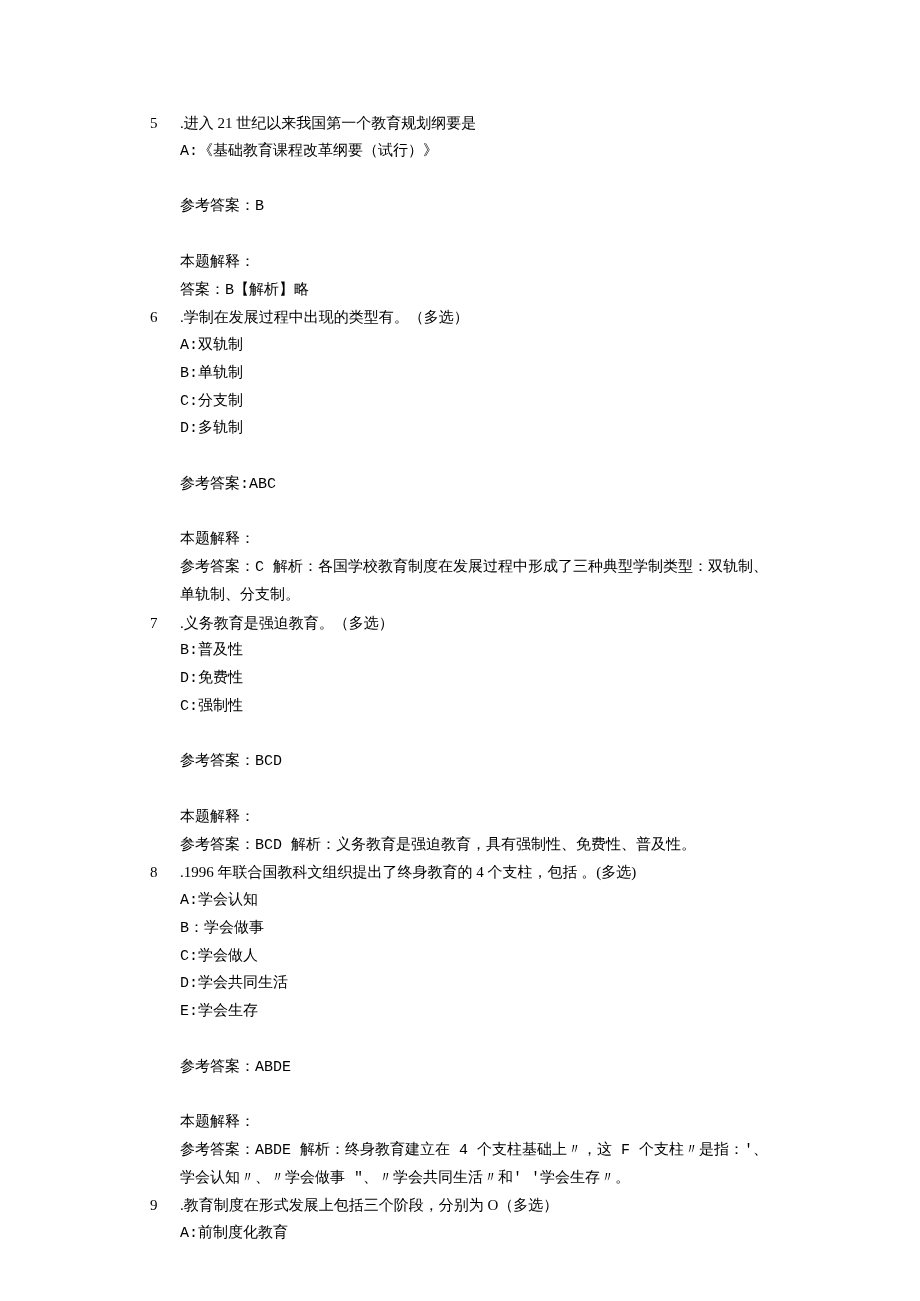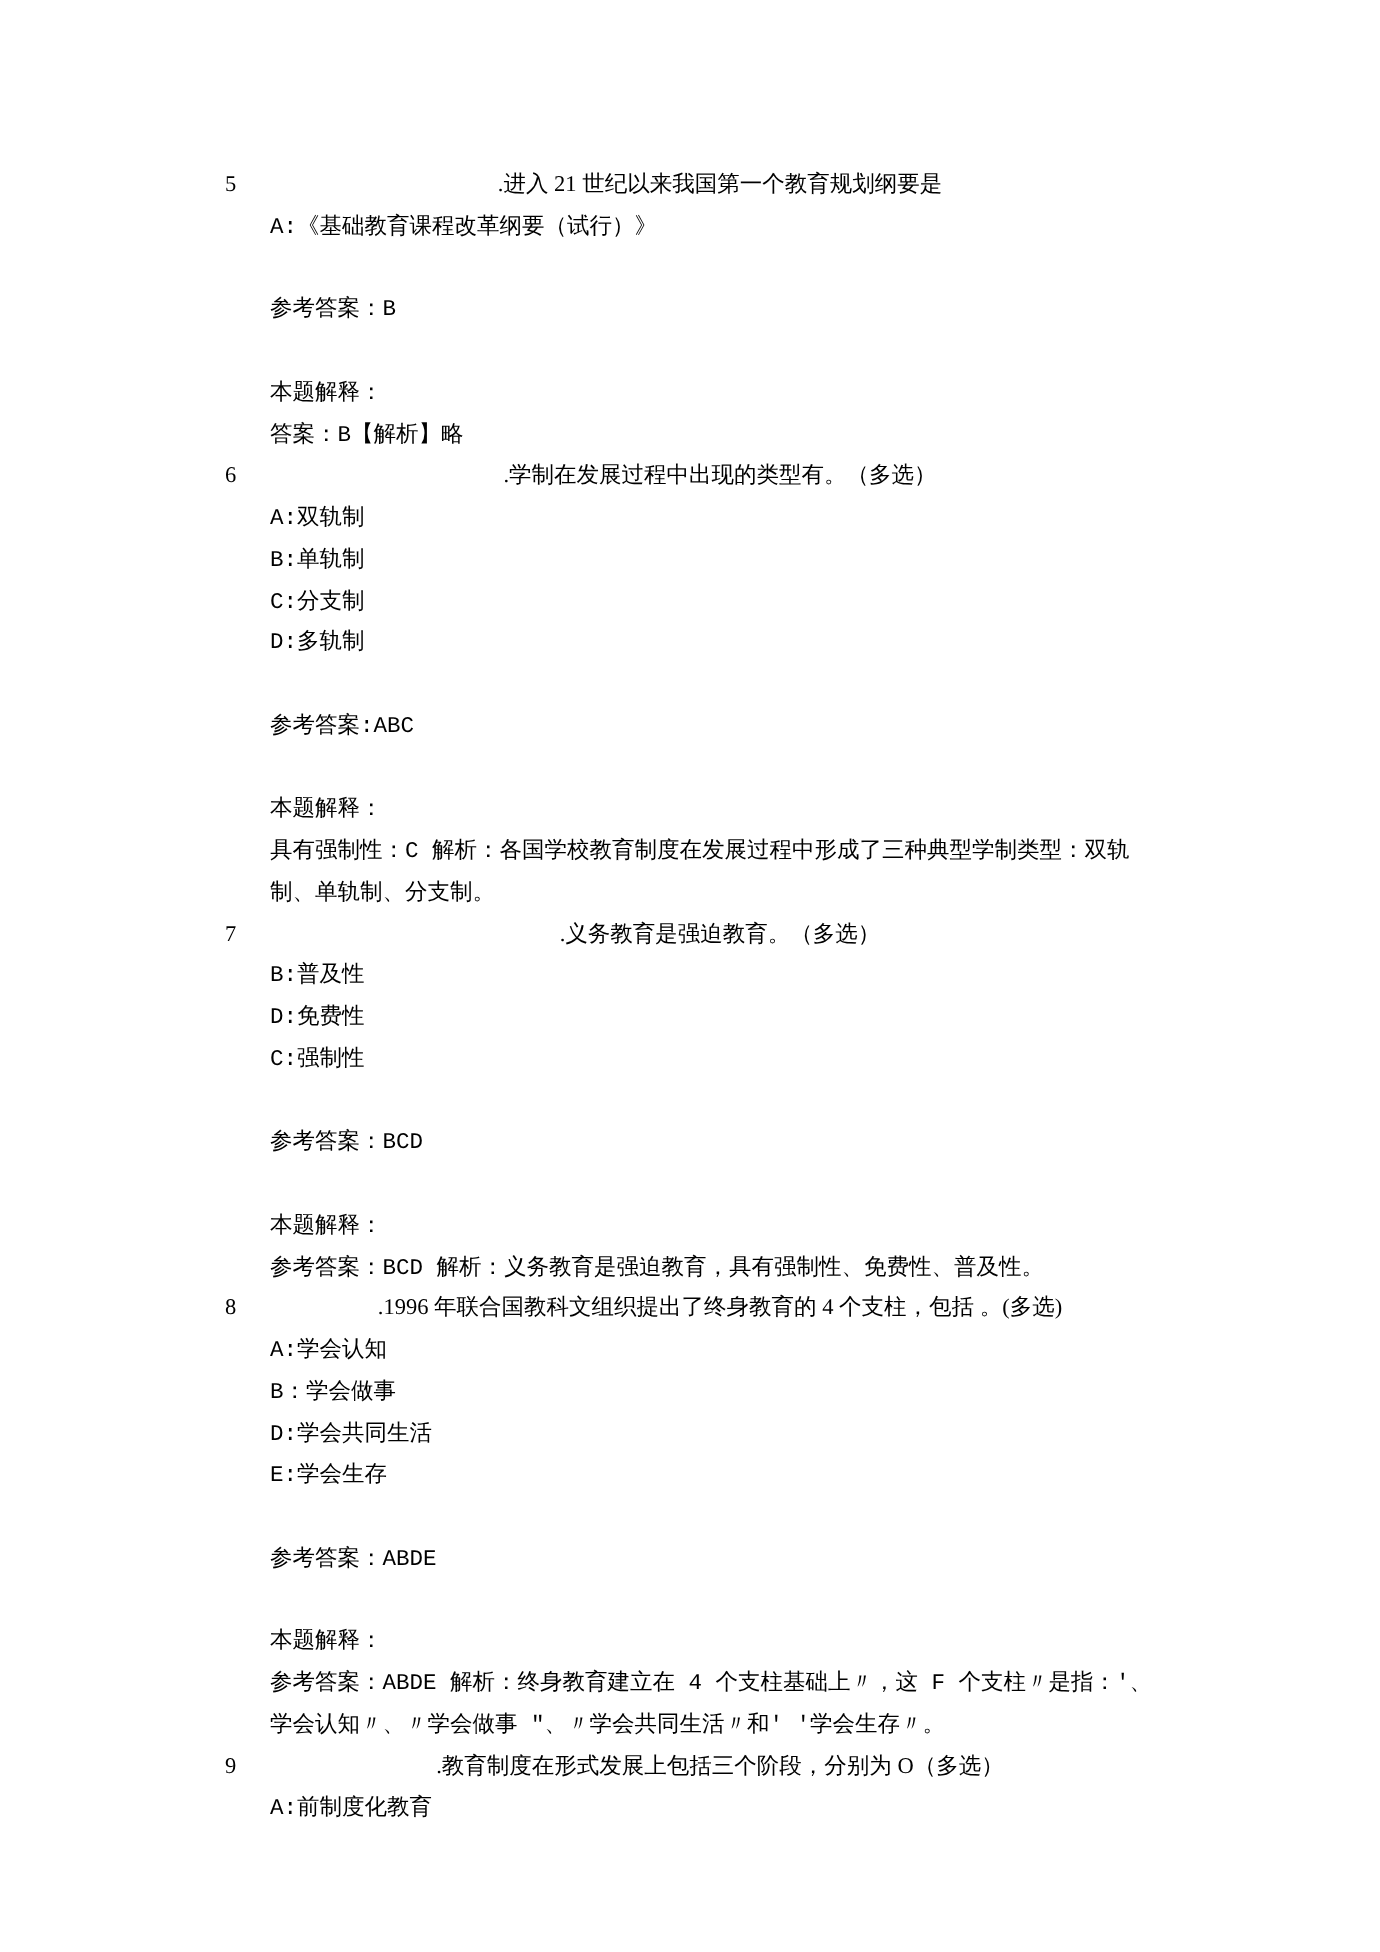--- a/index.html
+++ b/index.html
@@ -19,21 +19,20 @@
   }
   .q-row {
     display: flex;
   }
   .q-num {
     flex: 0 0 30px;
     text-align: left;
   }
   .q-stem {
     flex: 1;
-    text-align: center;
   }
   .indent {
     padding-left: 30px;
     font-family: Liberation Mono, monospace;
   }
   .spacer {
     height: 1.85em;
   }
 </style>
 </head>
@@ -57,41 +56,42 @@
     <div class="q-stem">.学制在发展过程中出现的类型有。（多选）</div>
   </div>
   <div class="indent">A:双轨制</div>
   <div class="indent">B:单轨制</div>
   <div class="indent">C:分支制</div>
   <div class="indent">D:多轨制</div>
   <div class="spacer"></div>
   <div class="indent">参考答案:ABC</div>
   <div class="spacer"></div>
   <div class="indent">本题解释：</div>
-  <div class="indent">具有强制性：C 解析：各国学校教育制度在发展过程中形成了三种典型学制类型：双轨制、单轨制、分支制。</div>
+  <div class="indent">参考答案：C 解析：各国学校教育制度在发展过程中形成了三种典型学制类型：双轨制、单轨制、分支制。</div>
 
   <div class="q-row">
     <div class="q-num">7</div>
     <div class="q-stem">.义务教育是强迫教育。（多选）</div>
   </div>
   <div class="indent">B:普及性</div>
   <div class="indent">D:免费性</div>
   <div class="indent">C:强制性</div>
   <div class="spacer"></div>
   <div class="indent">参考答案：BCD</div>
   <div class="spacer"></div>
   <div class="indent">本题解释：</div>
   <div class="indent">参考答案：BCD 解析：义务教育是强迫教育，具有强制性、免费性、普及性。</div>
 
   <div class="q-row">
     <div class="q-num">8</div>
     <div class="q-stem">.1996 年联合国教科文组织提出了终身教育的 4 个支柱，包括 。(多选)</div>
   </div>
   <div class="indent">A:学会认知</div>
   <div class="indent">B：学会做事</div>
+  <div class="indent">C:学会做人</div>
   <div class="indent">D:学会共同生活</div>
   <div class="indent">E:学会生存</div>
   <div class="spacer"></div>
   <div class="indent">参考答案：ABDE</div>
   <div class="spacer"></div>
   <div class="indent">本题解释：</div>
   <div class="indent">参考答案：ABDE 解析：终身教育建立在 4 个支柱基础上〃，这 F 个支柱〃是指：'、学会认知〃、〃学会做事 "、〃学会共同生活〃和' '学会生存〃。</div>
 
   <div class="q-row">
     <div class="q-num">9</div>

